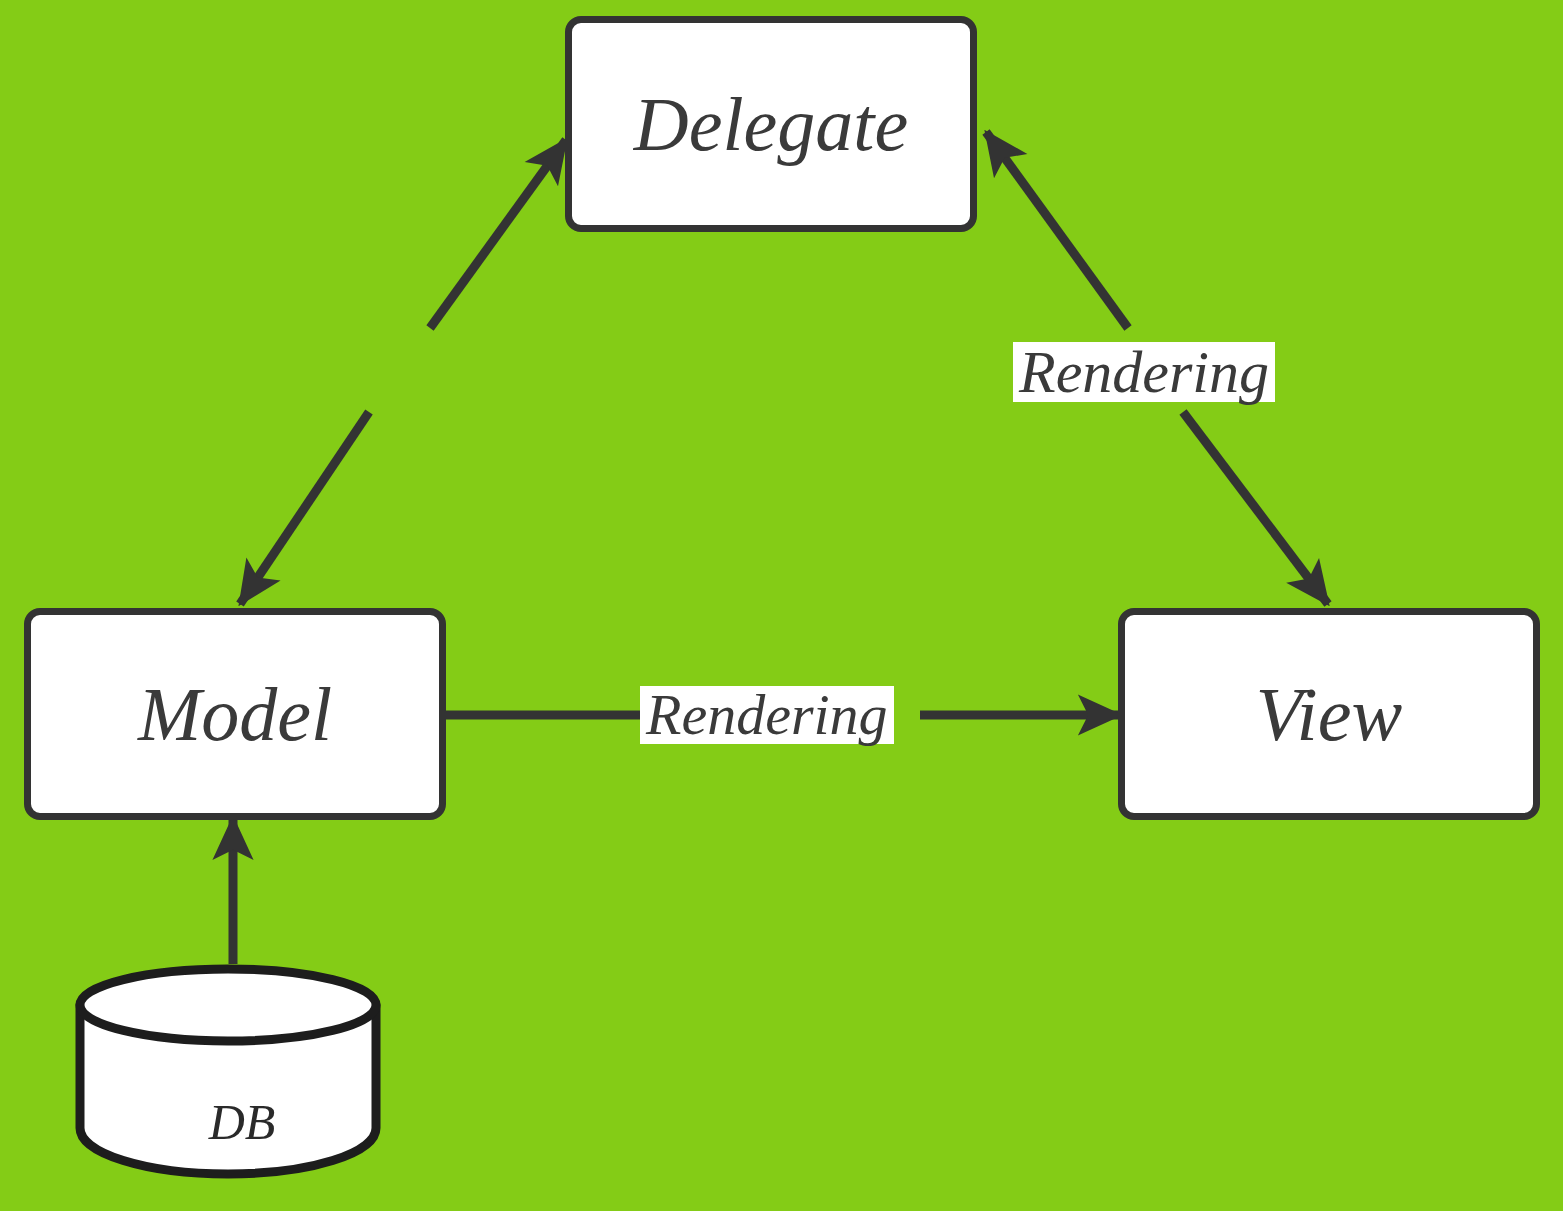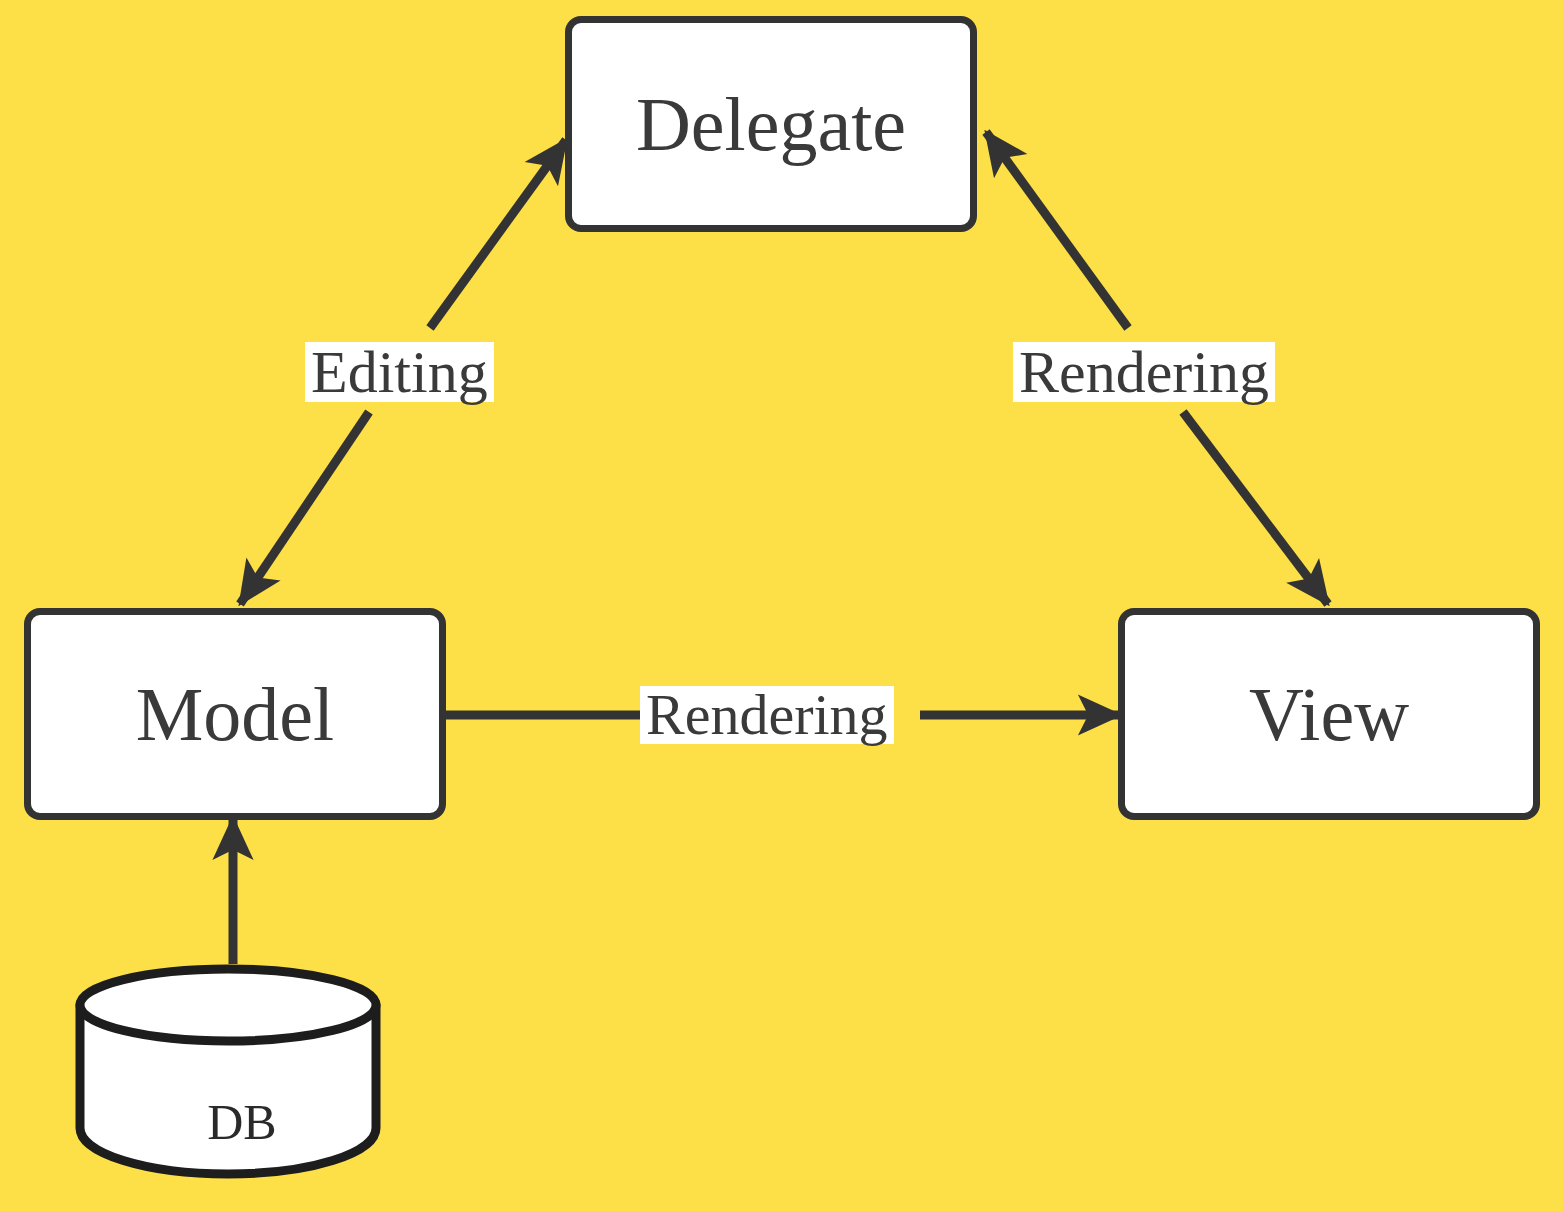--- a/index.html
+++ b/index.html
@@ -8,22 +8,23 @@
     padding: 0;
     background: #ffffff;
   }
   body {
     font-family: "Liberation Serif", "DejaVu Serif", serif;
   }
   #diagram-root {
     position: relative;
     width: 1563px;
     height: 1211px;
-    background: #fde047;
+    background: #84cc16;
     overflow: hidden;
+    font-style: italic;
   }
   #diagram-svg {
     position: absolute;
     top: 0;
     left: 0;
     width: 1563px;
     height: 1211px;
     display: block;
   }
   .node-box {
@@ -140,19 +141,18 @@
   <div class="node-box" id="node-view">
     <span>View</span>
   </div>
 
   <div class="node-box" id="node-model">
     <span>Model</span>
   </div>
 
   <div id="label-db">DB</div>
 
-  <div class="edge-label" id="label-editing">Editing</div>
 
   <div class="edge-label" id="label-rendering-right">Rendering</div>
 
   <div class="edge-label" id="label-rendering-mid">Rendering</div>
 
 </div>
 
 </body></html>

